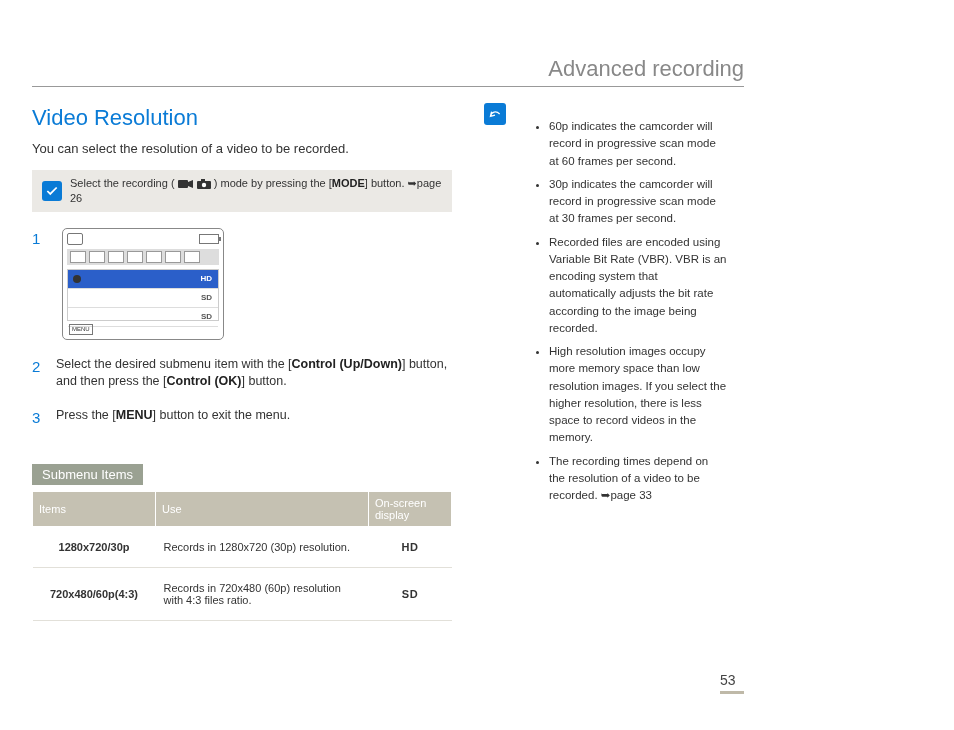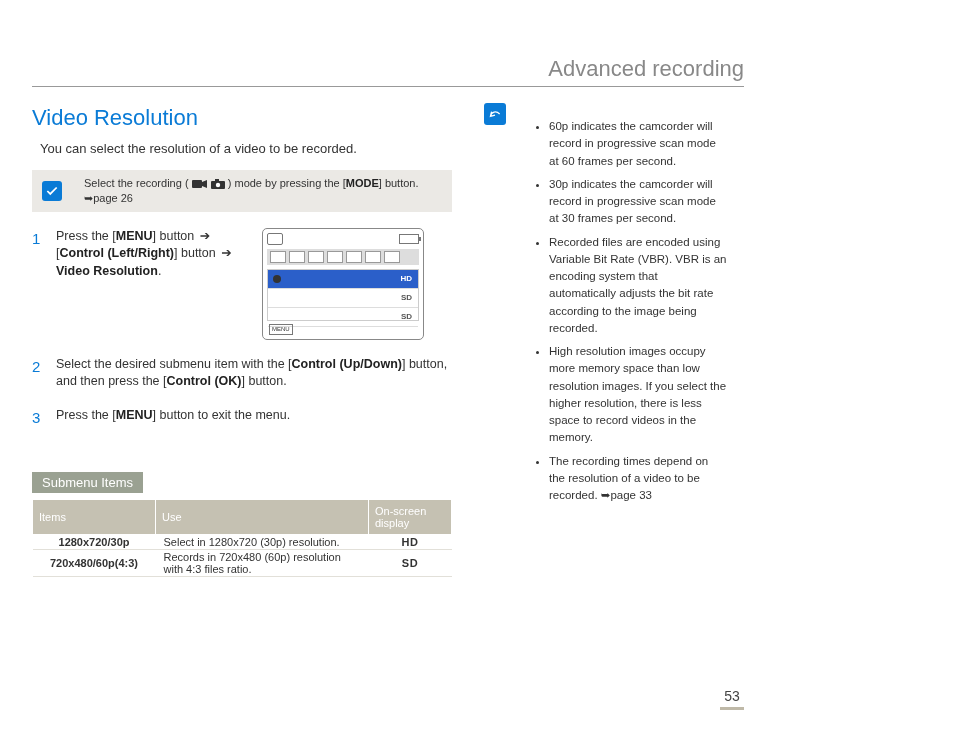--- a/index.html
+++ b/index.html
@@ -2,22 +2,22 @@
 <html><head>
 <meta charset="utf-8">
 <style>
   body{margin:0;padding:0;font-family:Arial,Helvetica,sans-serif;background:#fff;color:#333}
   .page{width:776px;height:730px;position:relative;box-sizing:border-box;padding:26px 32px 20px 32px}
   .chapter{font-size:22px;color:#888;font-weight:300;text-align:right;border-bottom:1px solid #999;padding-bottom:4px;margin:30px 0 14px 0}
   .cols{display:flex;gap:32px}
   .left{width:420px;flex:none}
   .right{flex:1}
   h2.title{color:#0a7bd6;font-size:22px;font-weight:400;margin:4px 0 10px 0}
-  .intro{font-size:13px;margin:0 0 14px 8px}
-  .gray-box{background:#ebe9e5;padding:6px 10px;margin-bottom:16px;display:flex;align-items:center;gap:22px;font-size:11px;line-height:1.35}
+  .intro{font-size:13px;margin:0 0 14px 0}
+  .gray-box{background:#ebe9e5;padding:6px 10px;margin-bottom:16px;display:flex;align-items:center;gap:8px;font-size:11px;line-height:1.35}
   .check-badge{width:20px;height:20px;flex:none;border-radius:3px;background:#0a7bd6;display:flex;align-items:center;justify-content:center;color:#fff}
   .check-badge svg{width:14px;height:14px}
   .icons-inline svg{vertical-align:middle}
   .steps{list-style:none;padding:0;margin:0;counter-reset:st}
   .steps>li{display:flex;gap:10px;font-size:12.5px;line-height:1.4;margin-bottom:16px}
   .steps>li .num{color:#0a7bd6;font-size:15px;width:14px;flex:none}
   .steps>li .txt{flex:1}
   .steps>li.withscreen .txt{width:190px;flex:none}
   .lcd{width:160px;height:110px;border:1px solid #888;border-radius:5px;margin-left:6px;position:relative;font-size:7px;background:#fff;overflow:hidden}
   .lcd .topbar{position:absolute;top:4px;left:4px;right:4px;display:flex;justify-content:space-between;align-items:center}
@@ -25,32 +25,32 @@
   .lcd .batt{width:18px;height:8px;border:1px solid #777;position:relative}
   .lcd .batt:after{content:"";position:absolute;right:-3px;top:2px;width:2px;height:4px;background:#777}
   .lcd .ribbon{position:absolute;top:20px;left:4px;right:4px;height:16px;background:#ddd;display:flex;align-items:center;gap:3px;padding:0 3px}
   .lcd .ribbon .ic{width:14px;height:10px;border:1px solid #999;background:#fff}
   .lcd .list{position:absolute;top:40px;left:4px;right:4px;bottom:18px;border:1px solid #ccc}
   .lcd .row{height:18px;border-bottom:1px solid #ddd;display:flex;align-items:center;justify-content:flex-end;padding:0 6px;font-size:8px;font-weight:bold;color:#555}
   .lcd .row.sel{background:#2b5fc9;position:relative}
   .lcd .row.sel .dot{position:absolute;left:5px;width:8px;height:8px;border-radius:50%;background:#333}
   .lcd .row.sel .lbl{color:#fff}
   .lcd .menu{position:absolute;bottom:4px;left:6px;border:1px solid #777;font-size:6px;padding:0 2px}
-  .sub-hdr{display:inline-block;background:#9aa192;color:#fff;font-size:13px;padding:3px 10px;margin:28px 0 6px 0}
+  .sub-hdr{display:inline-block;background:#9aa192;color:#fff;font-size:13px;padding:3px 10px;margin:20px 0 6px 0}
   table.sub{width:100%;border-collapse:collapse;font-size:11px}
   table.sub th{background:#c5c1b2;color:#fff;font-weight:400;padding:5px 6px;text-align:left;border:1px solid #fff}
-  table.sub td{padding:1px 8px;border-bottom:1px solid #e2e0d9;vertical-align:middle}
+  table.sub td{padding:14px 8px;border-bottom:1px solid #e2e0d9;vertical-align:middle}
   table.sub td.itm{text-align:center;font-weight:bold}
   table.sub td.osd{text-align:center;font-weight:bold;font-size:11px;letter-spacing:0.5px}
   .note-badge{width:22px;height:22px;border-radius:3px;background:#0a7bd6;display:flex;align-items:center;justify-content:center;flex:none;margin-top:2px}
   .note-badge svg{width:14px;height:14px;stroke:#fff;fill:none;stroke-width:2}
   .note-wrap{display:flex;gap:10px}
   ul.bul{list-style:disc;padding-left:16px;margin:17px;font-size:11.5px;line-height:1.5}
   ul.bul li{margin-bottom:6px}
-  .pg{position:absolute;right:32px;bottom:20px;text-align:center}
+  .pg{position:absolute;right:32px;bottom:36px;text-align:left}
   .pg .n{font-size:14px;color:#444}
   .pg .bar{width:24px;height:3px;background:#bfb9a8;margin-top:3px;margin-left:auto}
   b{font-weight:bold;color:#222}
   .arrow{padding:0 2px}
 </style>
 </head>
 <body>
 
 <div class="page">
   <div class="chapter">Advanced recording</div>
@@ -76,23 +76,20 @@
                 <rect x="4" y="0" width="4" height="3" fill="#333"></rect>
                 <circle cx="7" cy="6" r="2.2" fill="#fff"></circle>
               </svg></span>
           <span>) mode by pressing the [</span><b>MODE</b><span>] button. </span><span>➥page 26</span>
         </span>
       </div>
 
       <ol class="steps">
         <li class="withscreen">
           <span class="num">1</span>
-          <span class="txt">
-            <span>Press the [</span><b>MENU</b><span>] button </span><span class="arrow">➔</span><span> [</span><b>Control (Left/Right)</b><span>] button </span><span class="arrow">➔</span><span> </span><b>Video Resolution</b><span>.</span>
-          </span>
           <div class="lcd">
             <div class="topbar">
                 <div class="cam"></div>
                 <div class="batt"></div>
               </div>
             <div class="ribbon">
               <div class="ic"></div>
                 <div class="ic"></div>
                 <div class="ic"></div>
                 <div class="ic"></div>
@@ -134,21 +131,21 @@
         <thead>
             <tr>
           <th style="width:110px">Items</th>
           <th>Use</th>
           <th style="width:70px">On-screen display</th>
         </tr>
           </thead>
         <tbody>
           <tr>
             <td class="itm">1280x720/30p</td>
-            <td>Select in 1280x720 (30p) resolution.</td>
+            <td>Records in 1280x720 (30p) resolution.</td>
             <td class="osd">HD</td>
           </tr>
           <tr>
             <td class="itm">720x480/60p(4:3)</td>
             <td>Records in 720x480 (60p) resolution with 4:3 files ratio.</td>
             <td class="osd">SD</td>
           </tr>
         </tbody>
       </table>
     </div>

